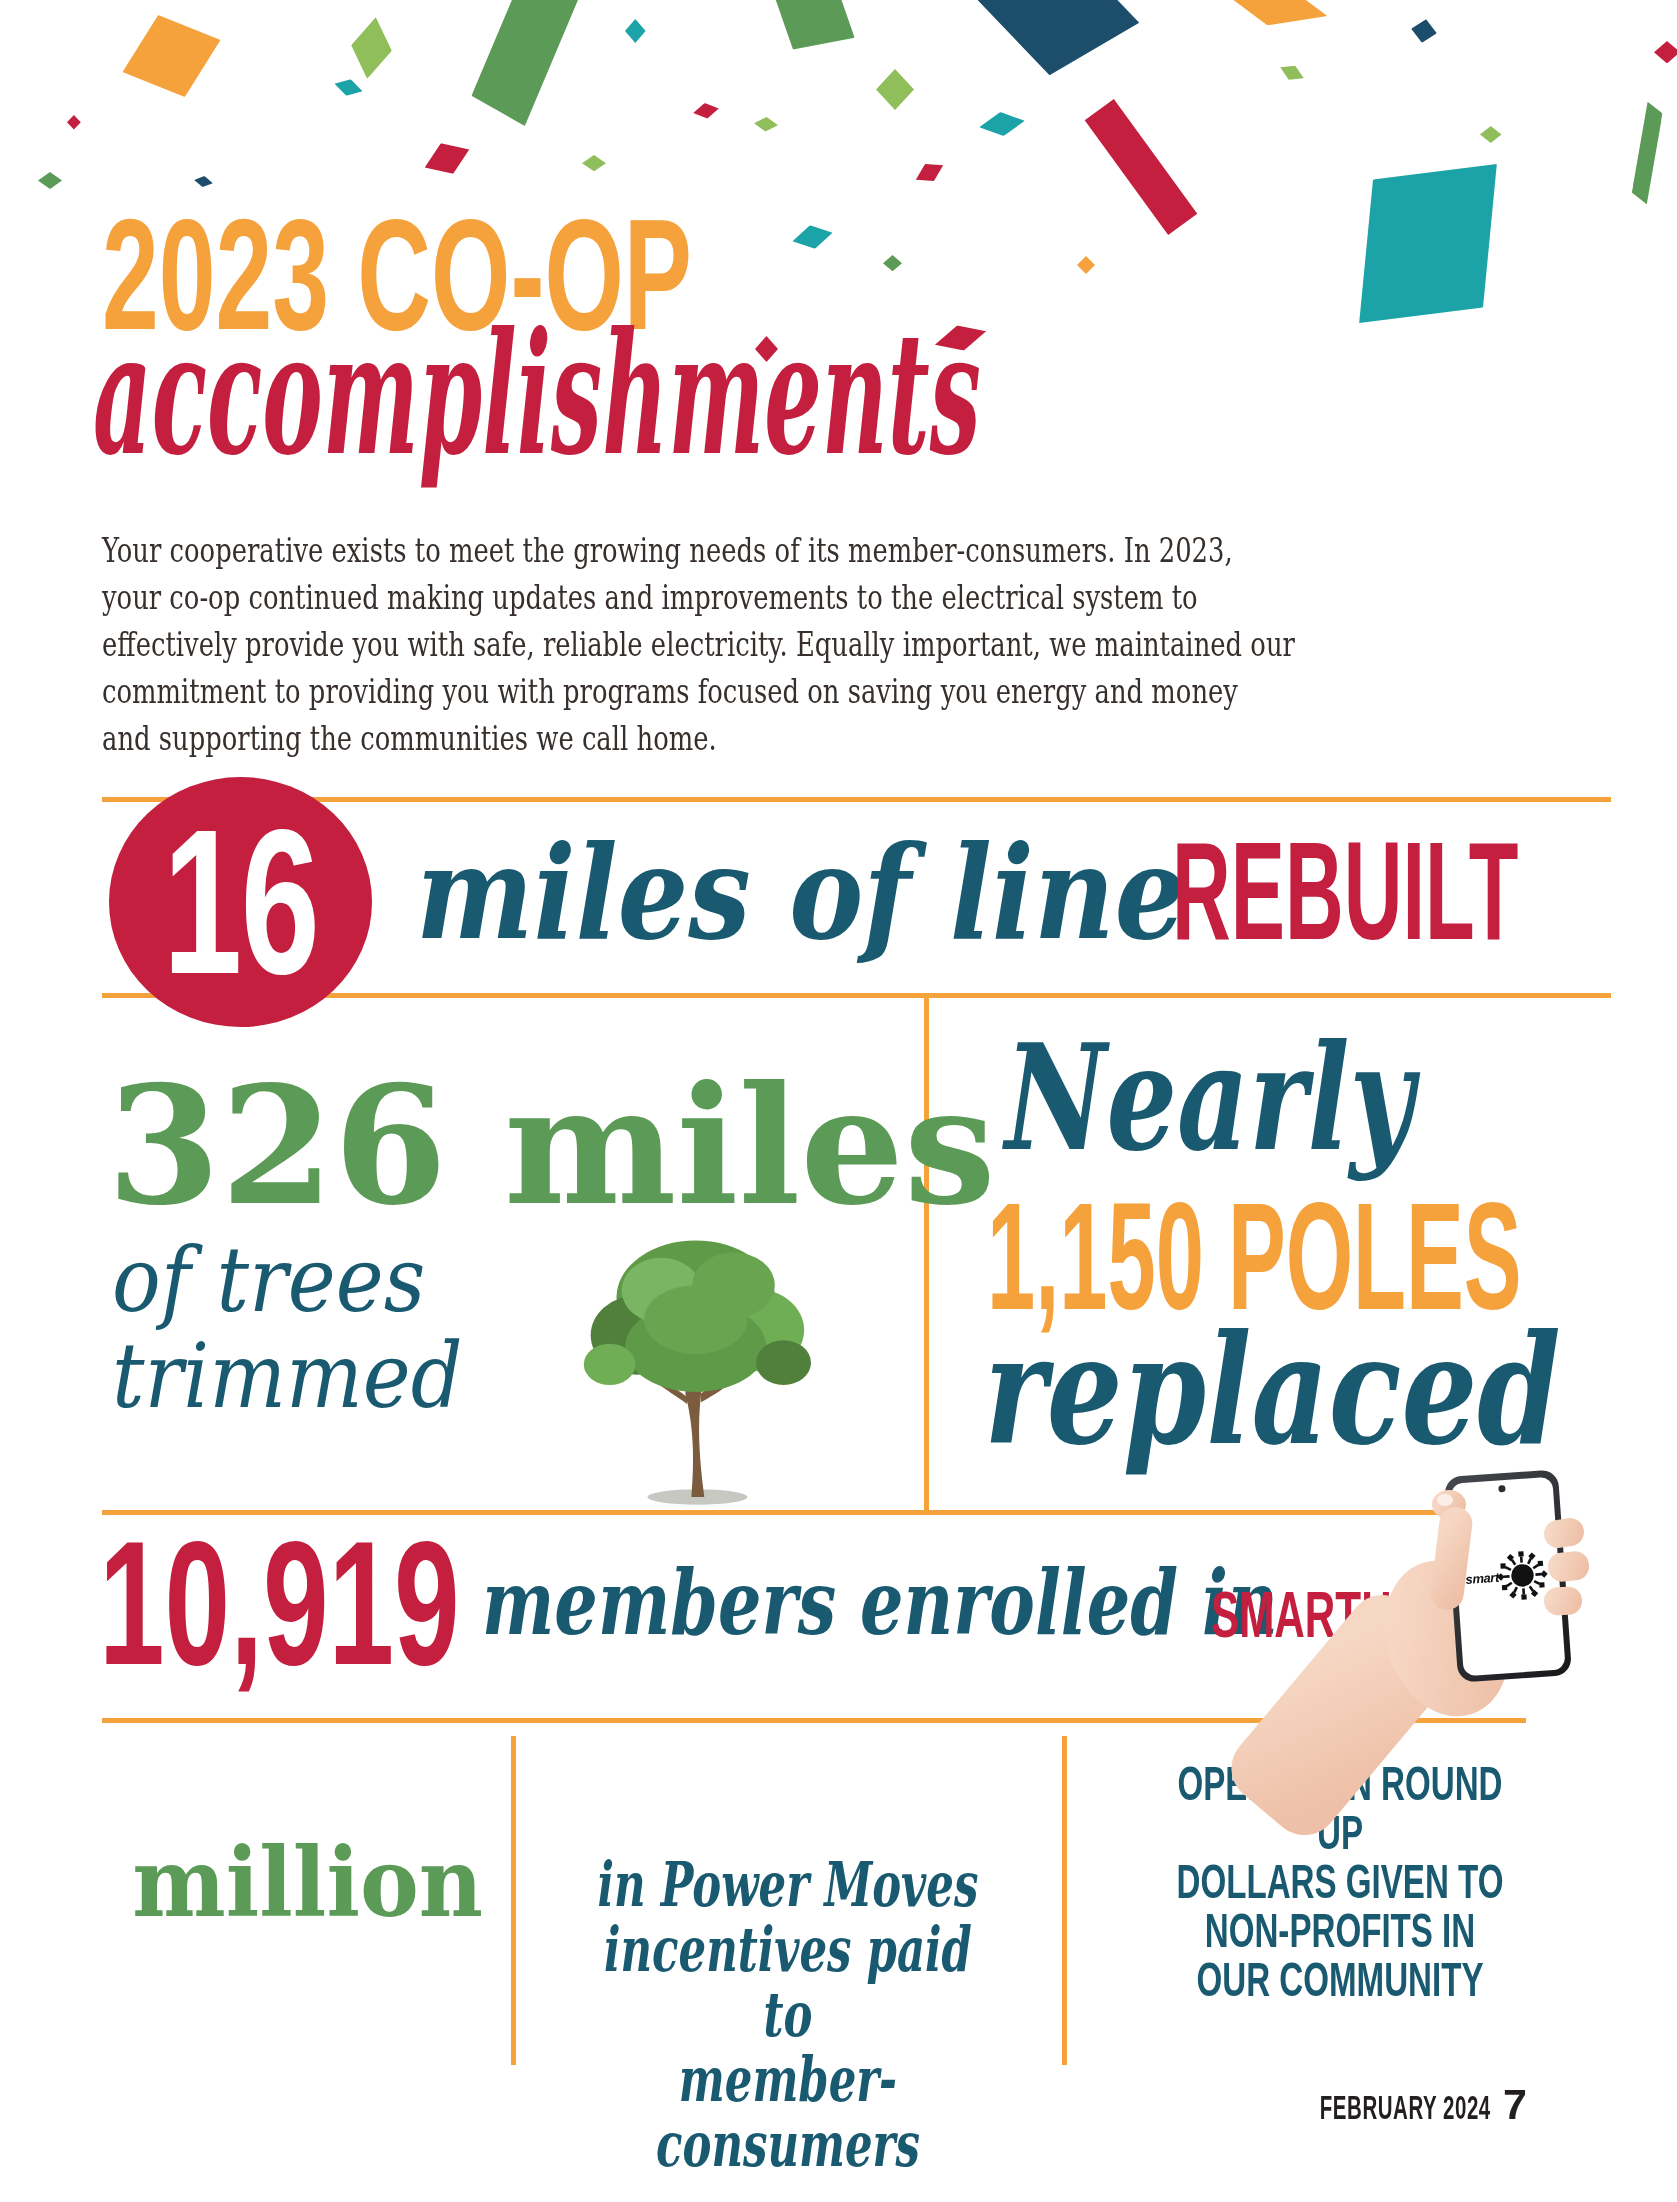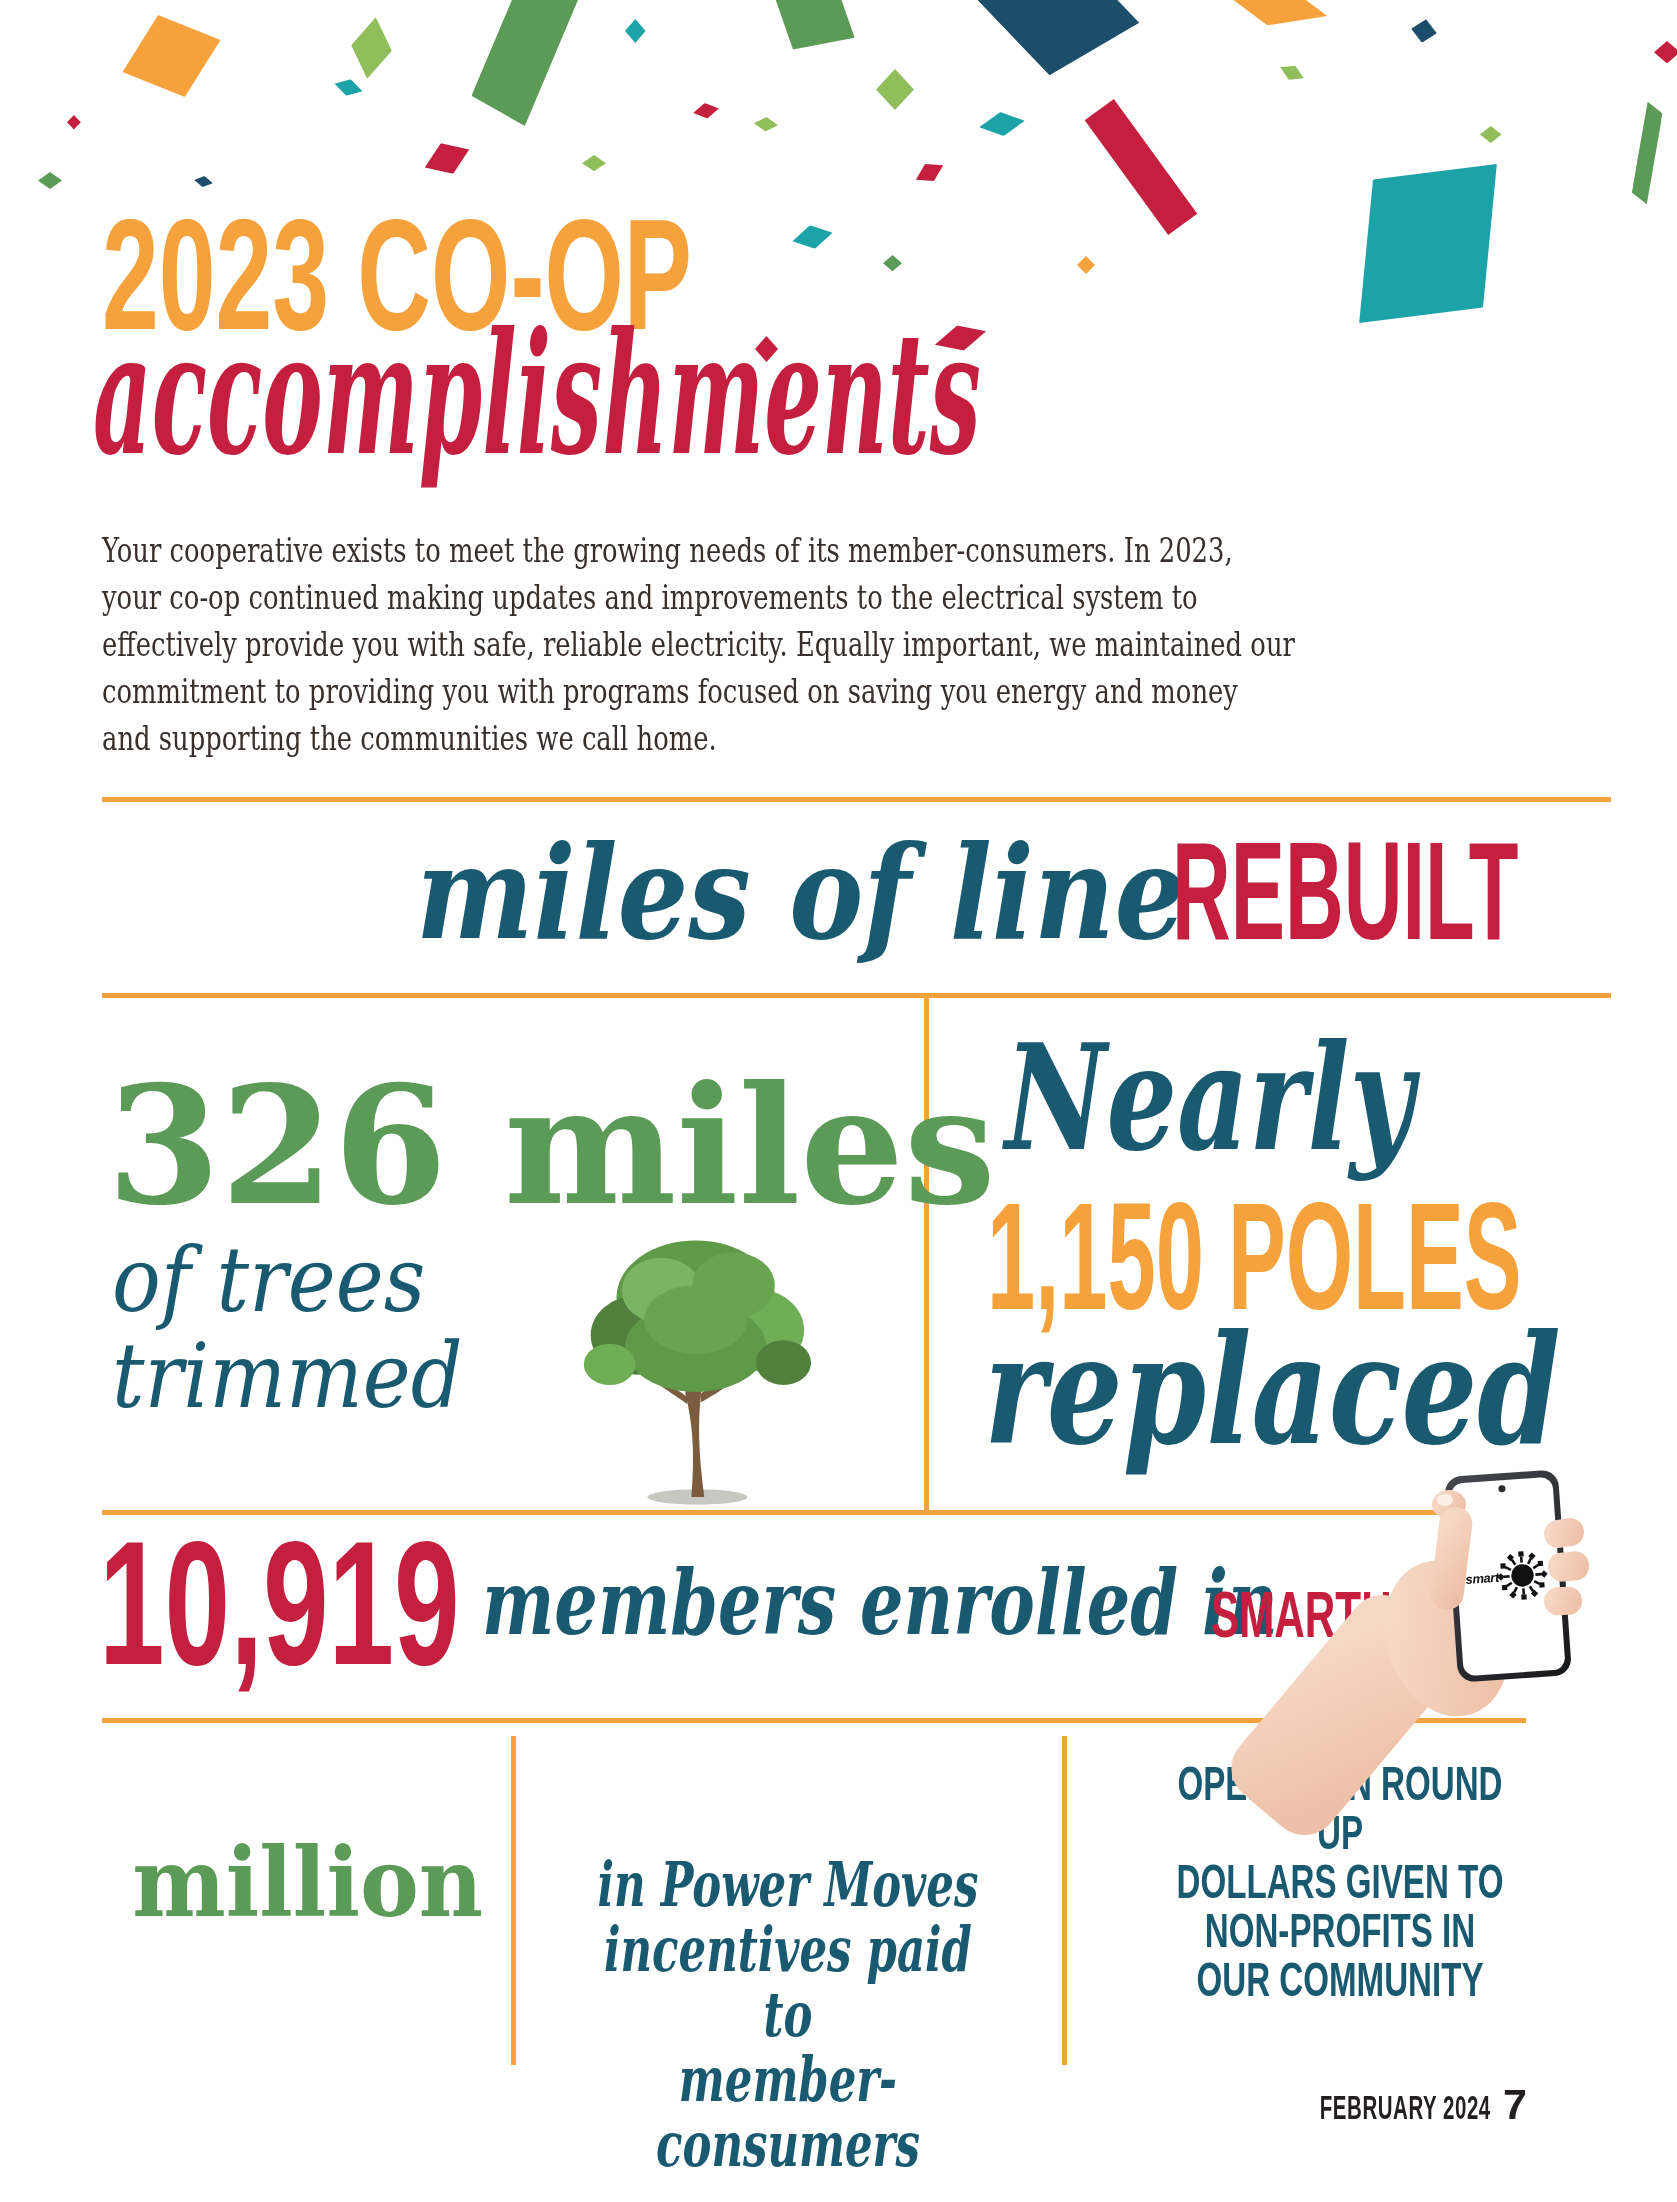--- a/index.html
+++ b/index.html
@@ -218,20 +218,23 @@
 and supporting the communities we call home.</div>
 
   <div id="ruleA" class="hrule"></div>
   <div id="ruleB" class="hrule"></div>
   <div id="vrule1" class="vrule"></div>
   <div id="ruleC" class="hrule"></div>
   <div id="ruleD" class="hrule"></div>
   <div id="vrule2" class="vrule"></div>
   <div id="vrule3" class="vrule"></div>
 
+  <div id="circle16" class="abs">
+    <span id="value16" class="nw">16</span>
+  </div>
   <div id="milesOfLine" class="abs nw">miles of line</div>
   <div id="rebuilt" class="abs nw">REBUILT</div>
 
   <div id="treesValue" class="abs nw">326 miles</div>
   <div id="treesLabel" class="abs prl">of trees
 trimmed</div>
   <div id="treeArt" class="abs">
     <svg width="284" height="284" viewBox="0 0 330 330">
       <ellipse cx="162" cy="316" rx="58" ry="9" fill="#9a9a92" opacity="0.55"></ellipse>
       <path d="M155 316 C159 268 157 232 148 196 L150 170 L168 172 L166 198 C162 234 164 270 170 316 Z" fill="#7b5c3e"></path>

